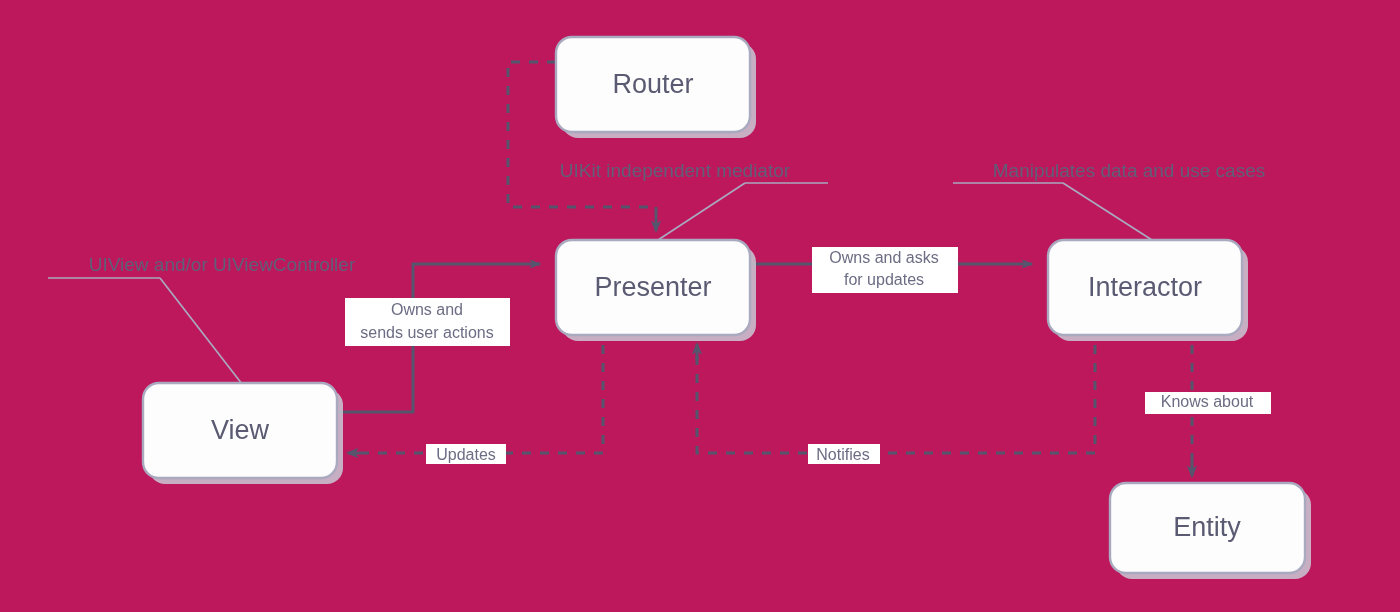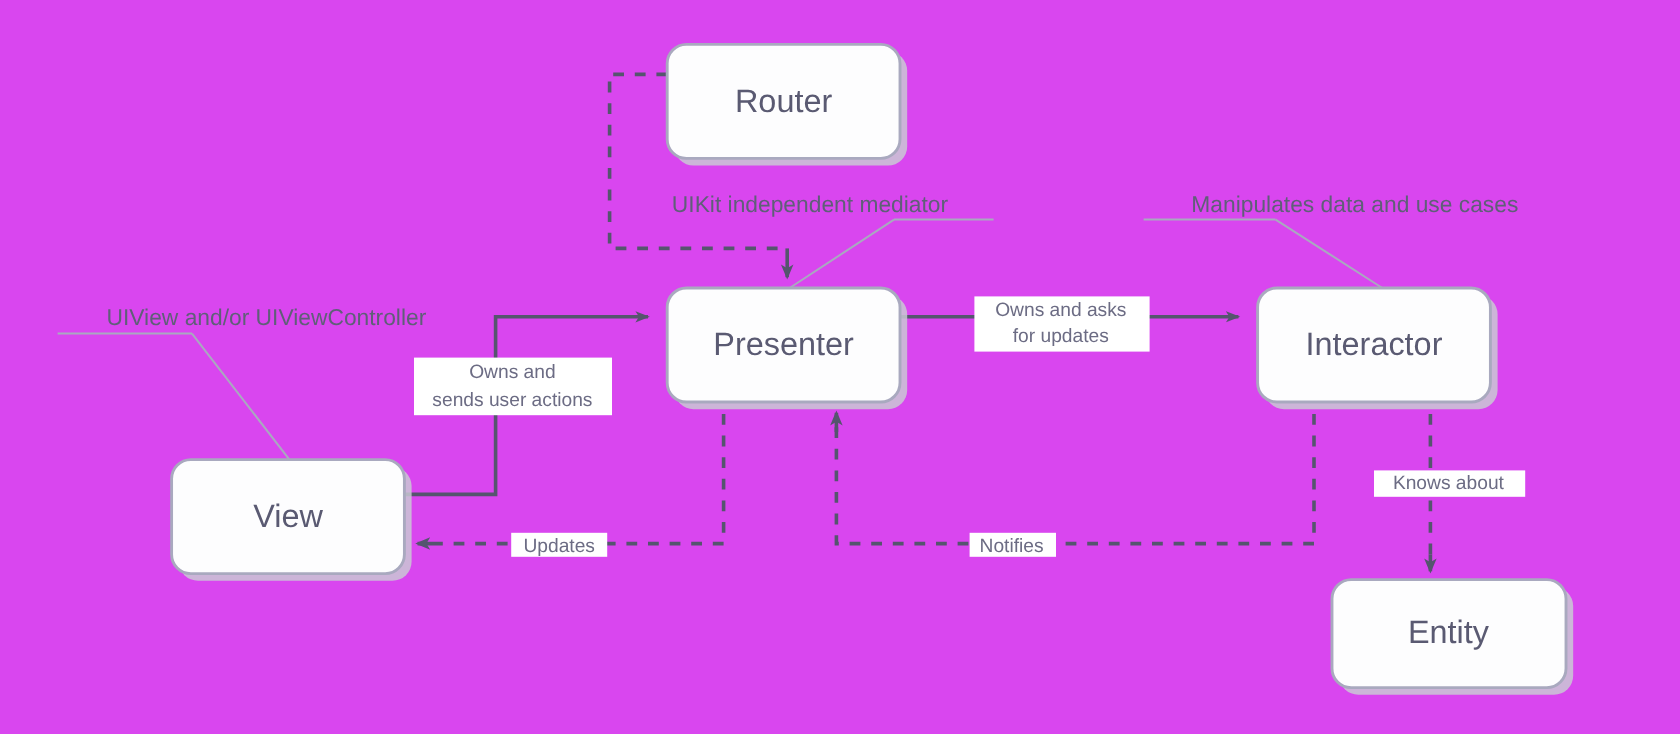--- a/index.html
+++ b/index.html
@@ -7,21 +7,21 @@
     padding: 0;
     background: #ffffff;
   }
   body {
     font-family: "Liberation Sans", sans-serif;
   }
   #canvas {
     position: relative;
     width: 1400px;
     height: 612px;
-    background: #d946ef;
+    background: #be185d;
     overflow: hidden;
   }
   #diagram-svg {
     position: absolute;
     top: 0;
     left: 0;
     width: 1400px;
     height: 612px;
   }
   .node-label {

